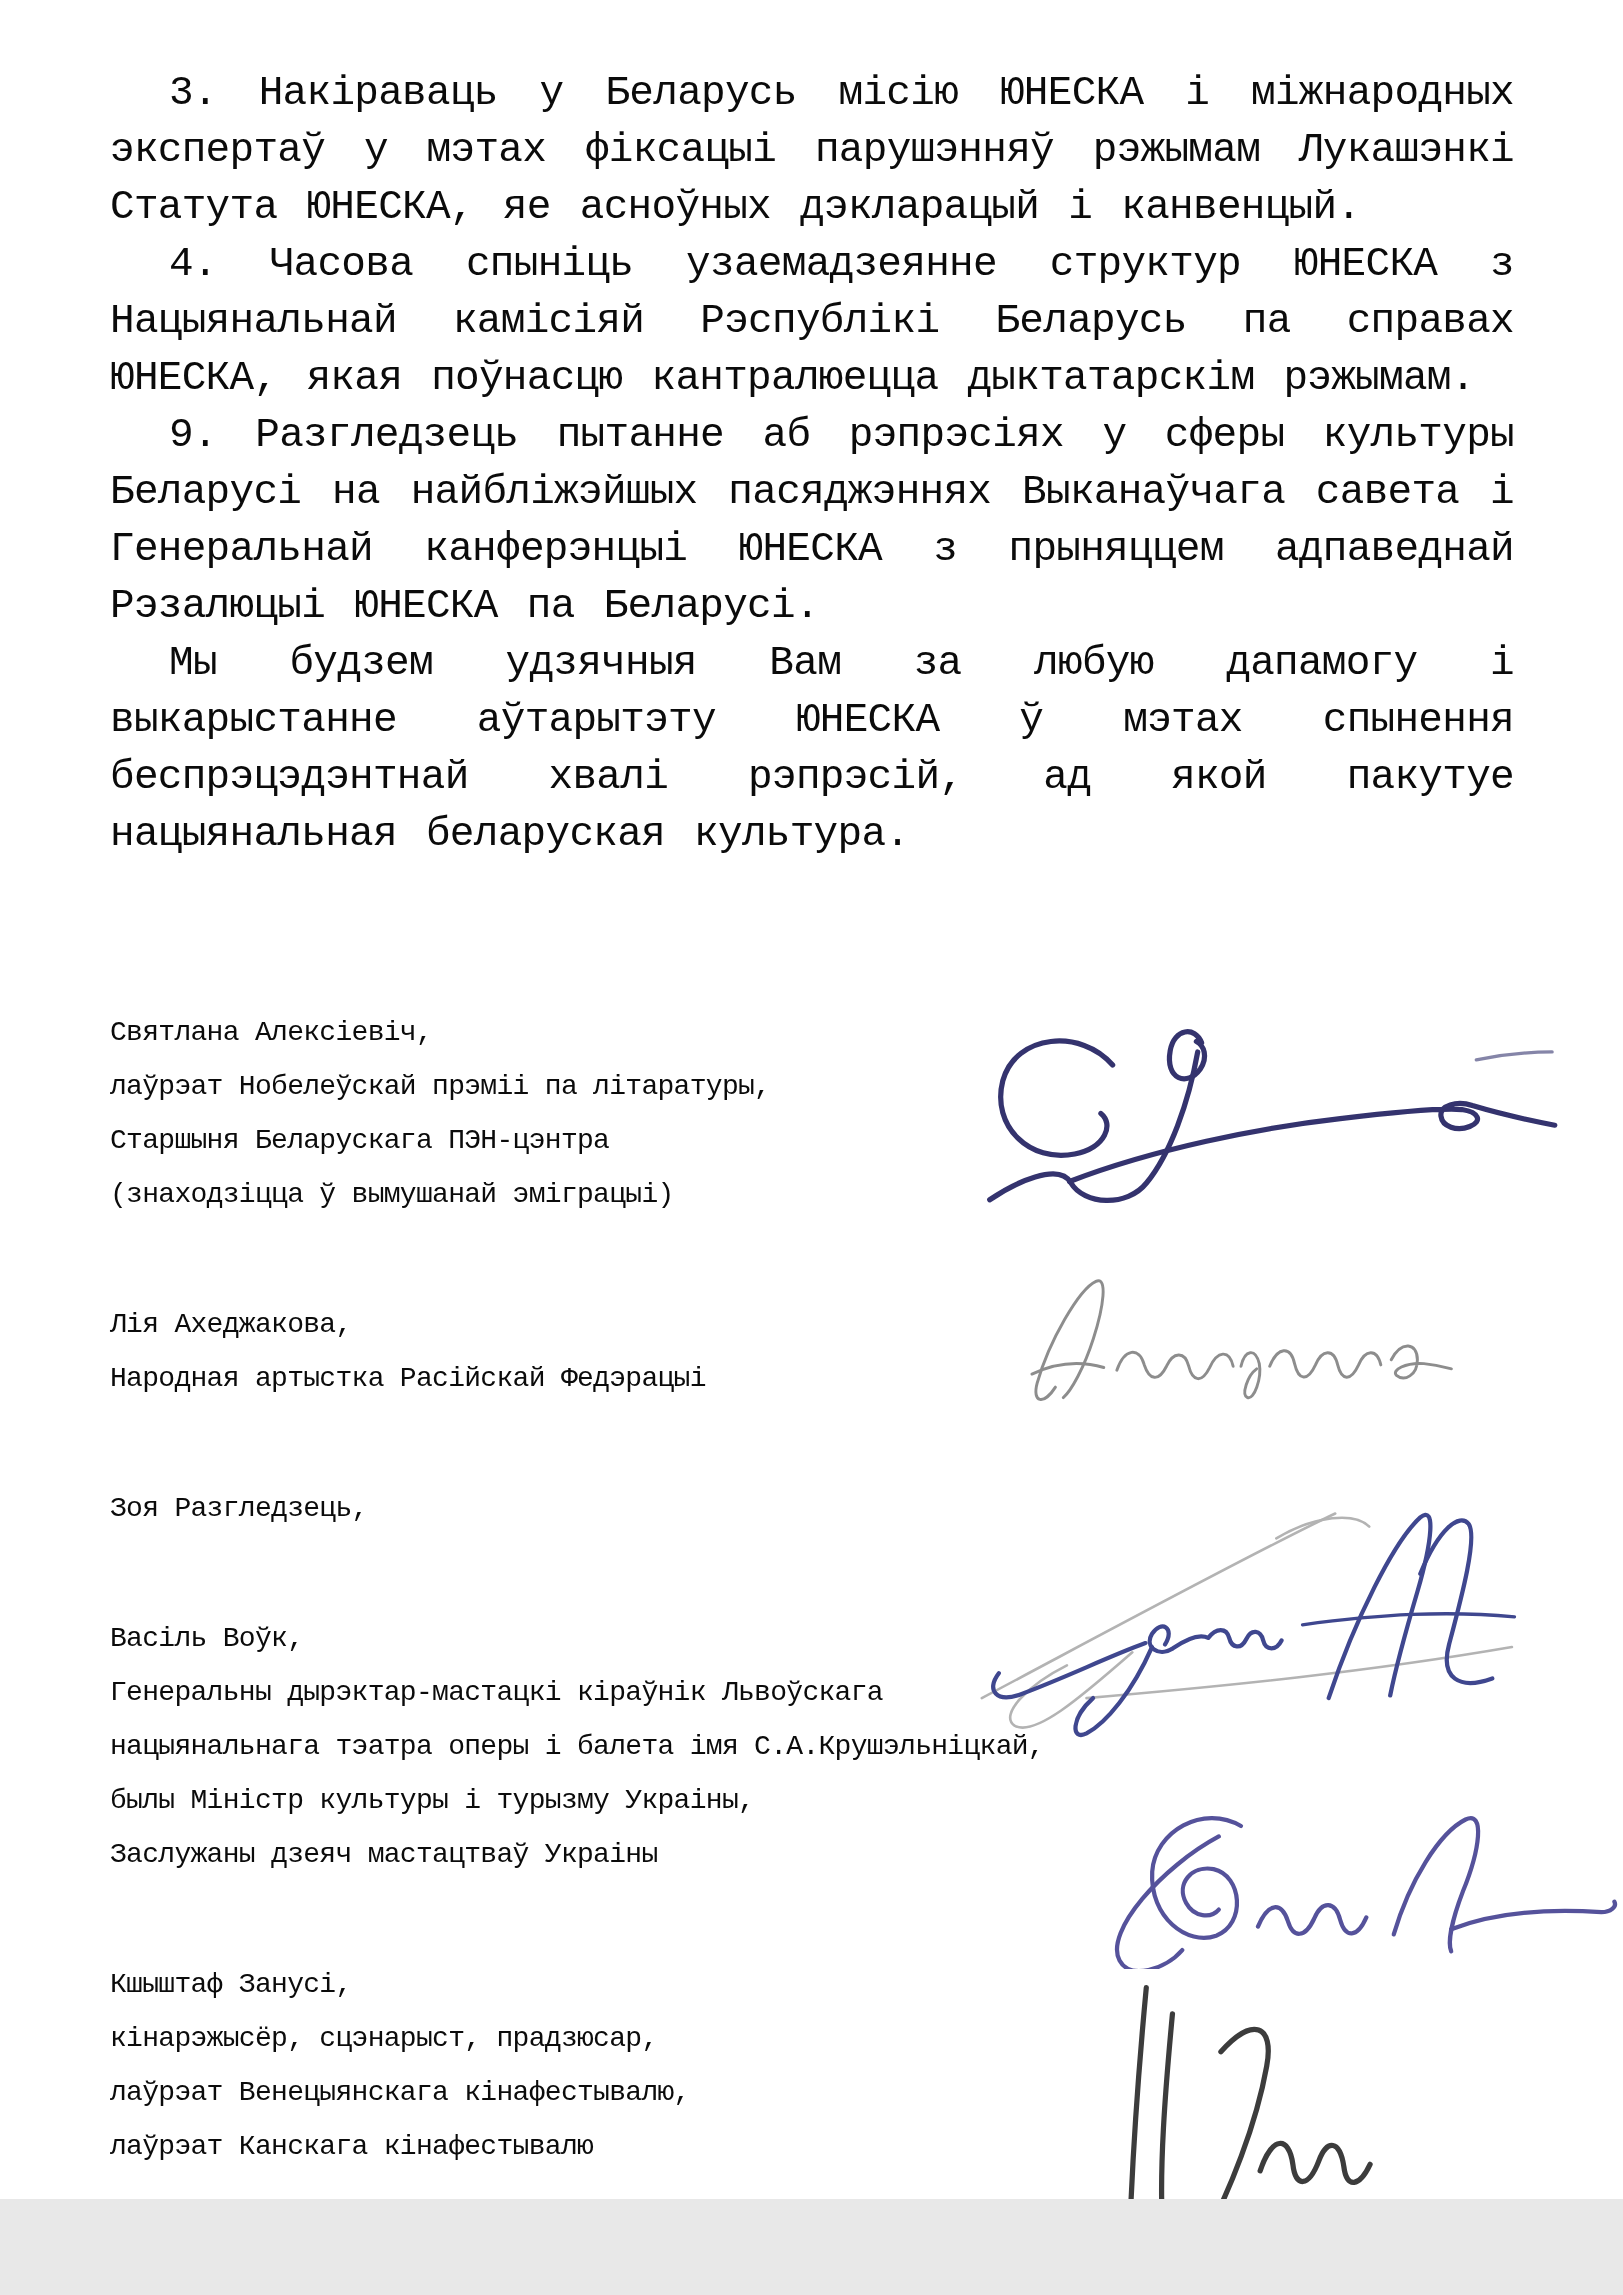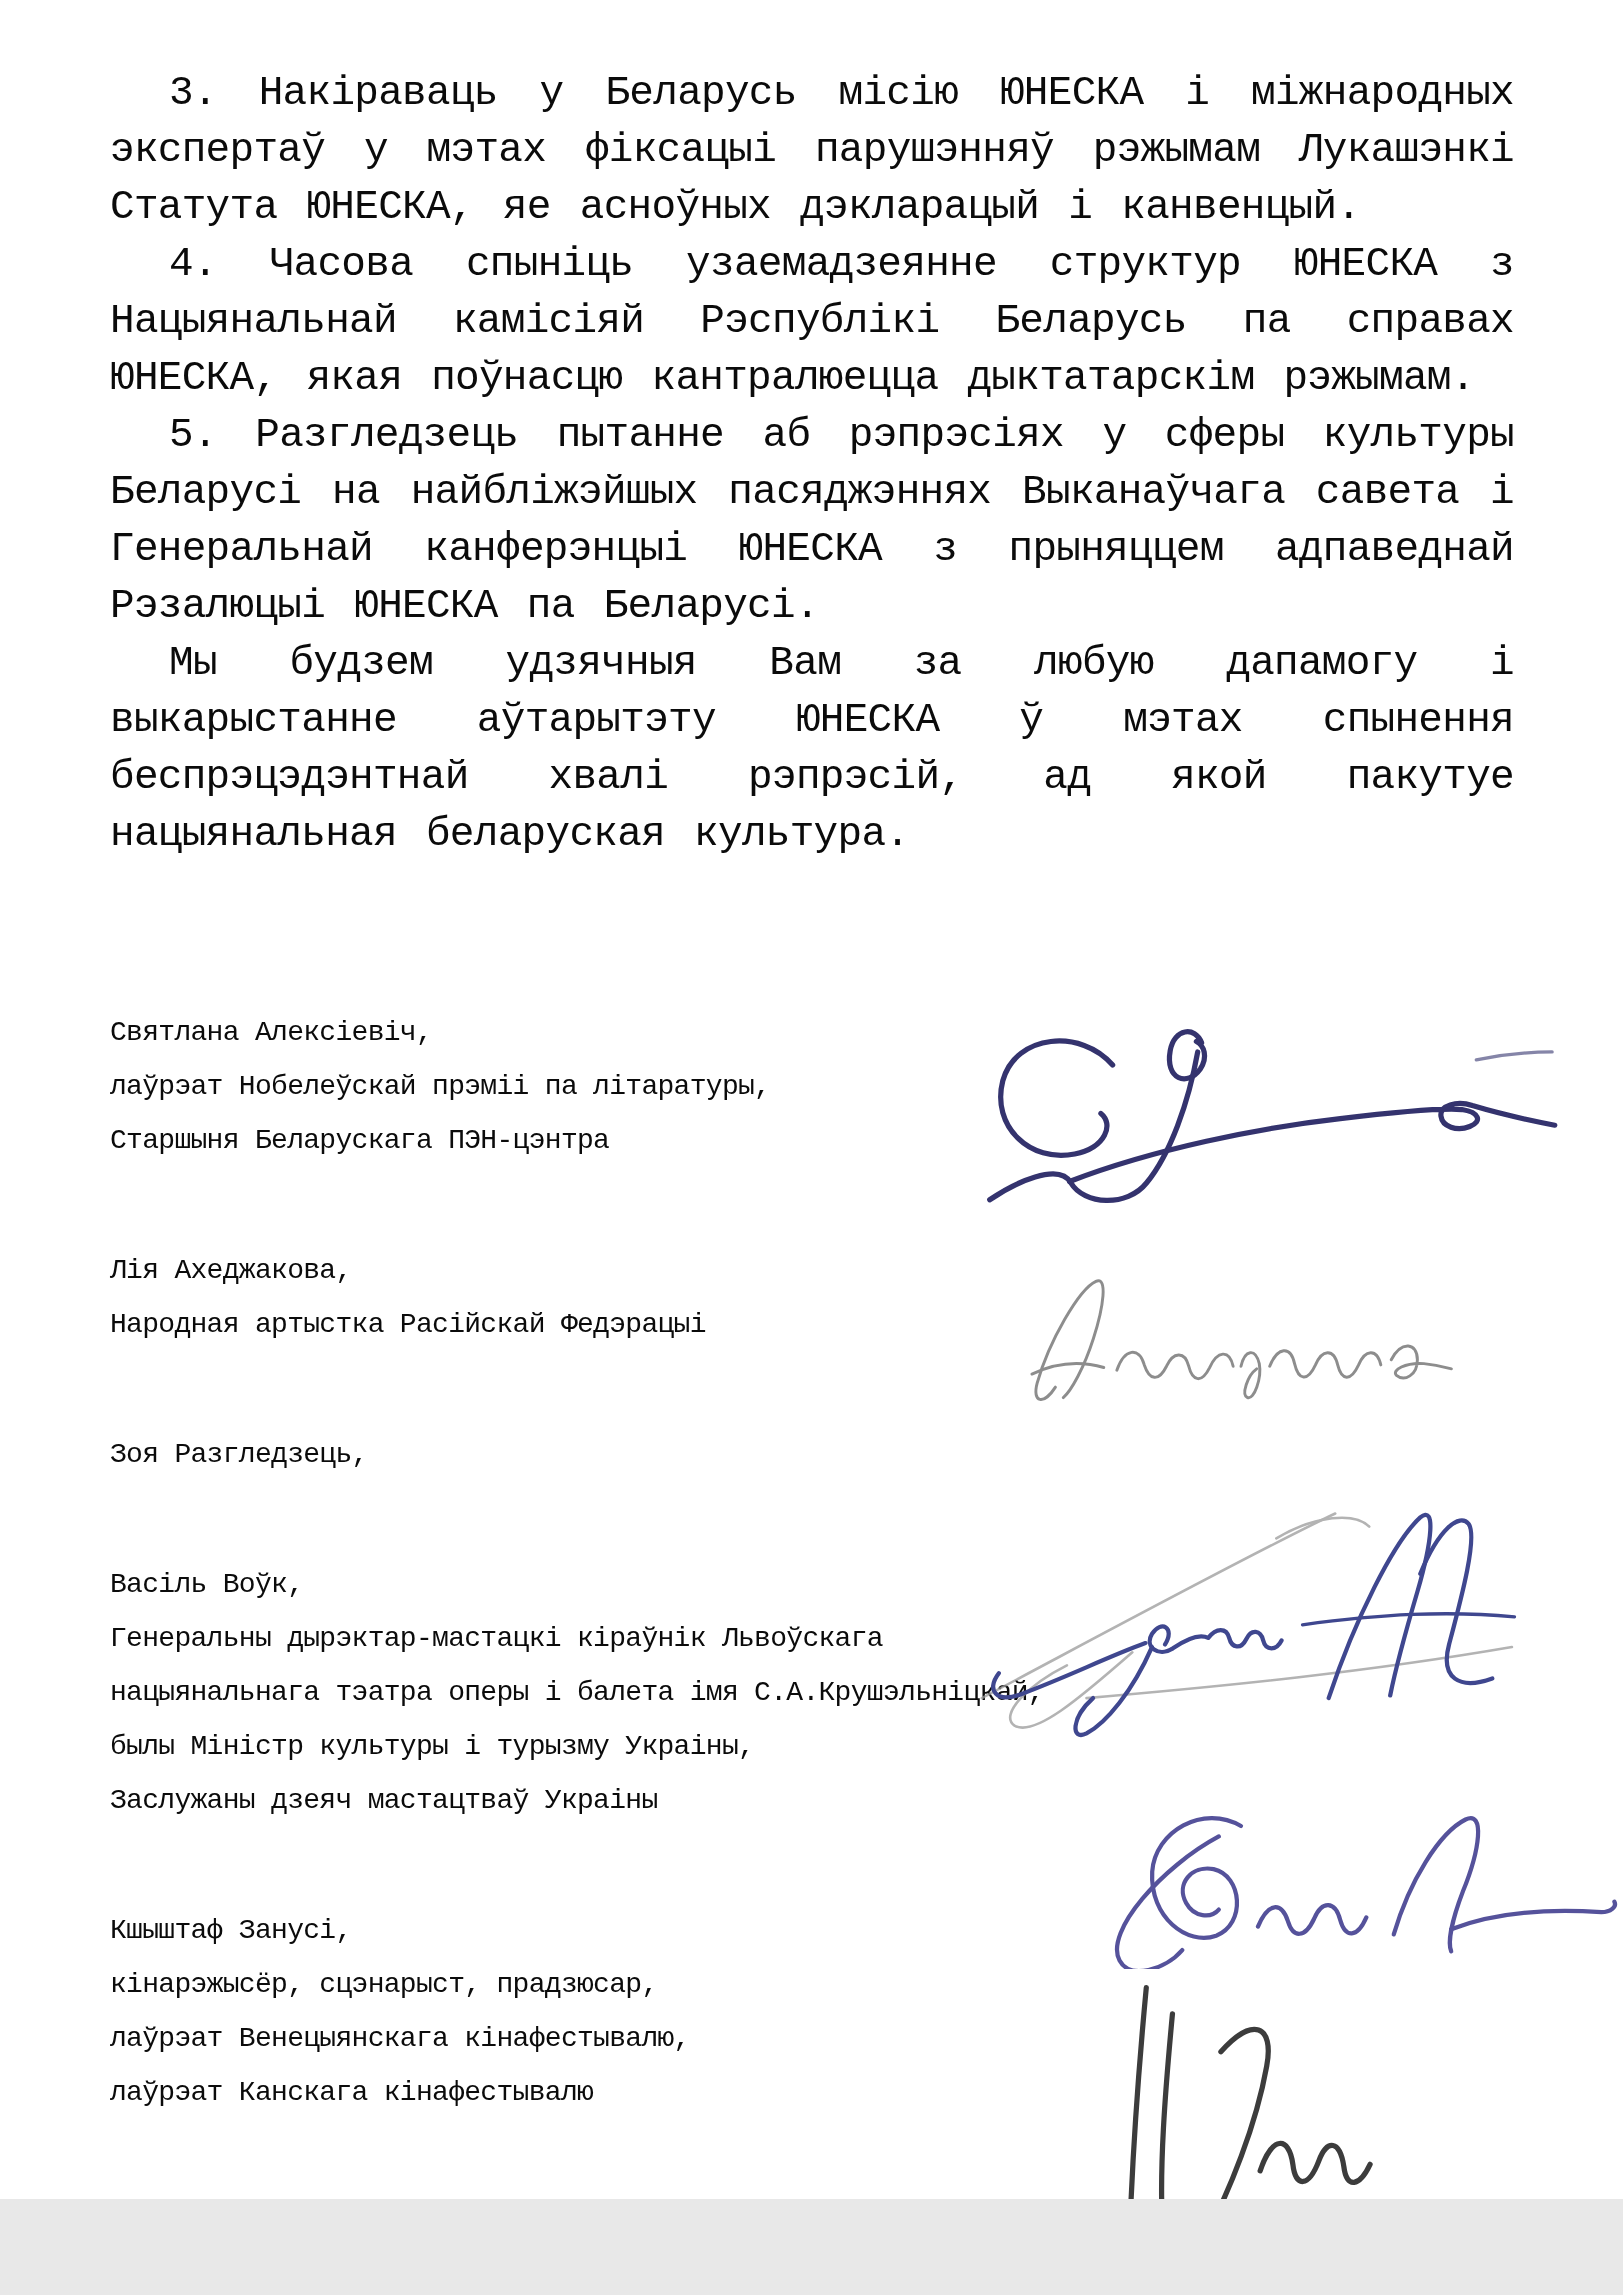--- a/index.html
+++ b/index.html
@@ -43,30 +43,31 @@
   .signature path{fill:none;stroke-linecap:round;stroke-linejoin:round;}
 </style>
 </head>
 <body>
 
 <div class="page">
 
   <div class="letter-body">
     <p class="para">3. Накіраваць у Беларусь місію ЮНЕСКА і міжнародных экспертаў у мэтах фіксацыі парушэнняў рэжымам Лукашэнкі Статута ЮНЕСКА, яе асноўных дэкларацый і канвенцый.</p>
     <p class="para">4. Часова спыніць узаемадзеянне структур ЮНЕСКА з Нацыянальнай камісіяй Рэспублікі Беларусь па справах ЮНЕСКА, якая поўнасцю кантралюецца дыктатарскім рэжымам.</p>
-    <p class="para">5. Разгледзець пытанне аб рэпрэсіях у сферы культуры Беларусі на найбліжэйшых пасяджэннях Выканаўчага савета і Генеральнай канферэнцыі ЮНЕСКА з прыняццем адпаведнай Рэзалюцыі ЮНЕСКА па Беларусі.</p>
+    <p class="para">9. Разгледзець пытанне аб рэпрэсіях у сферы культуры Беларусі на найбліжэйшых пасяджэннях Выканаўчага савета і Генеральнай канферэнцыі ЮНЕСКА з прыняццем адпаведнай Рэзалюцыі ЮНЕСКА па Беларусі.</p>
     <p class="para">Мы будзем удзячныя Вам за любую дапамогу і выкарыстанне аўтарытэту ЮНЕСКА ў мэтах спынення беспрэцэдэнтнай хвалі рэпрэсій, ад якой пакутуе нацыянальная беларуская культура.</p>
   </div>
 
   <div class="signatories">
 
     <div class="sig-block">
       <div class="sig-line">Святлана Алексіевіч,</div>
       <div class="sig-line">лаўрэат Нобелеўскай прэміі па літаратуры,</div>
       <div class="sig-line">Старшыня Беларускага ПЭН-цэнтра</div>
+      <div class="sig-line">(знаходзіцца ў вымушанай эміграцыі)</div>
     </div>
 
     <div class="sig-block">
       <div class="sig-line">Лія Ахеджакова,</div>
       <div class="sig-line">Народная артыстка Расійскай Федэрацыі</div>
     </div>
 
     <div class="sig-block">
       <div class="sig-line">Зоя Разгледзець,</div>
     </div>

